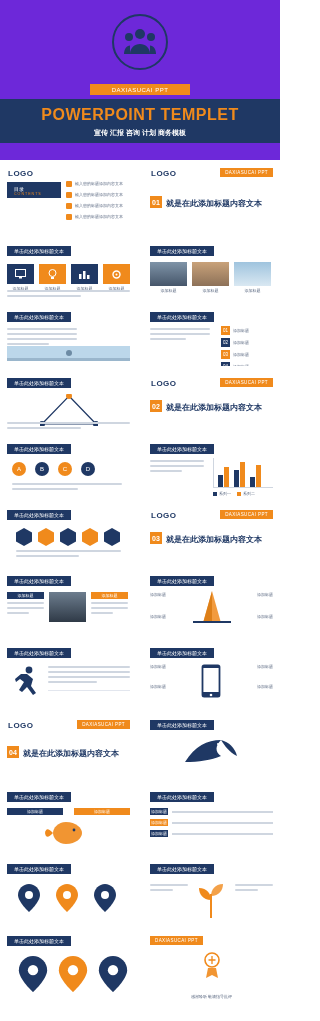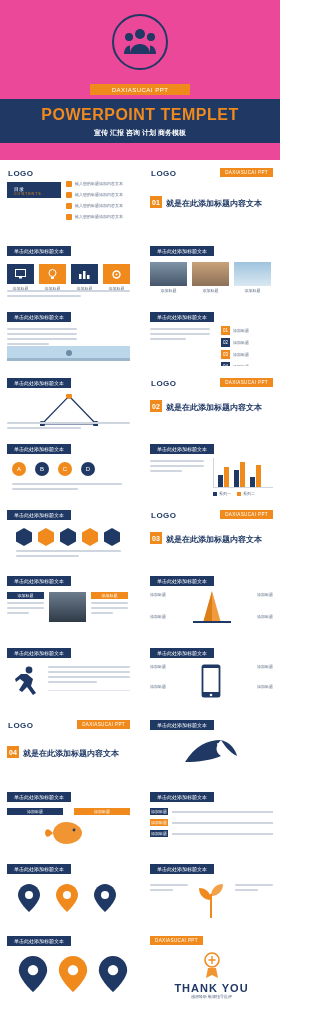--- a/index.html
+++ b/index.html
@@ -9,21 +9,21 @@
     background: #ffffff;
     font-family: "Liberation Sans", sans-serif;
     overflow: hidden;
   }
   .deck { width:280px; height:1021px; position:relative; }
 
   
   .slide { position:absolute; background:#ffffff; overflow:hidden; }
 
   
-  #cover { left:0; top:0; width:280px; height:160px; background:#ec4899;padding-left:12px; }
+  #cover { left:0; top:0; width:280px; height:160px; background:#6d28d9;padding-left:12px; }
   #cover .circle {
     position:absolute; left:112px; top:14px; width:56px; height:56px;
     border:2px solid #1f3864; border-radius:50%;
   }
   #cover .people { position:absolute; left:124px; top:28px; width:32px; height:26px; }
   #cover .tagpill {
     position:absolute; left:90px; top:84px; width:100px; height:11px;
     background:#f08a1c; color:#fff; font-size:6px; letter-spacing:.5px;
     display:flex; align-items:center; justify-content:center;
   }
@@ -504,17 +504,16 @@
     </div>
   </div>
 
   <div class="slide" style="left:143px;top:930px;width:137px;height:76px;">
     <div class="hdr-pill" style="left:7px;right:auto;">DAXIASUCAI PPT</div>
     <svg style="position:absolute;left:58px;top:22px;" width="22" height="28" viewBox="0 0 22 28">
       <circle cx="11" cy="8" r="7" fill="none" stroke="#f08a1c" stroke-width="1.6"></circle>
       <path d="M11 4 v8 M7.5 8 h7" stroke="#f08a1c" stroke-width="1.3"></path>
       <path d="M7 16 L5 26 L11 23 L17 26 L15 16" fill="#f08a1c" opacity=".9"></path>
     </svg>
-    <div class="thankyou" style="position:absolute;left:0;right:0;top:52px;text-align:center;">THANK YOU</div>
     <div class="tiny" style="position:absolute;left:0;right:0;top:64px;text-align:center;">感谢聆听 敬请指导批评</div>
   </div>
 
 </div>
 
 </body></html>

